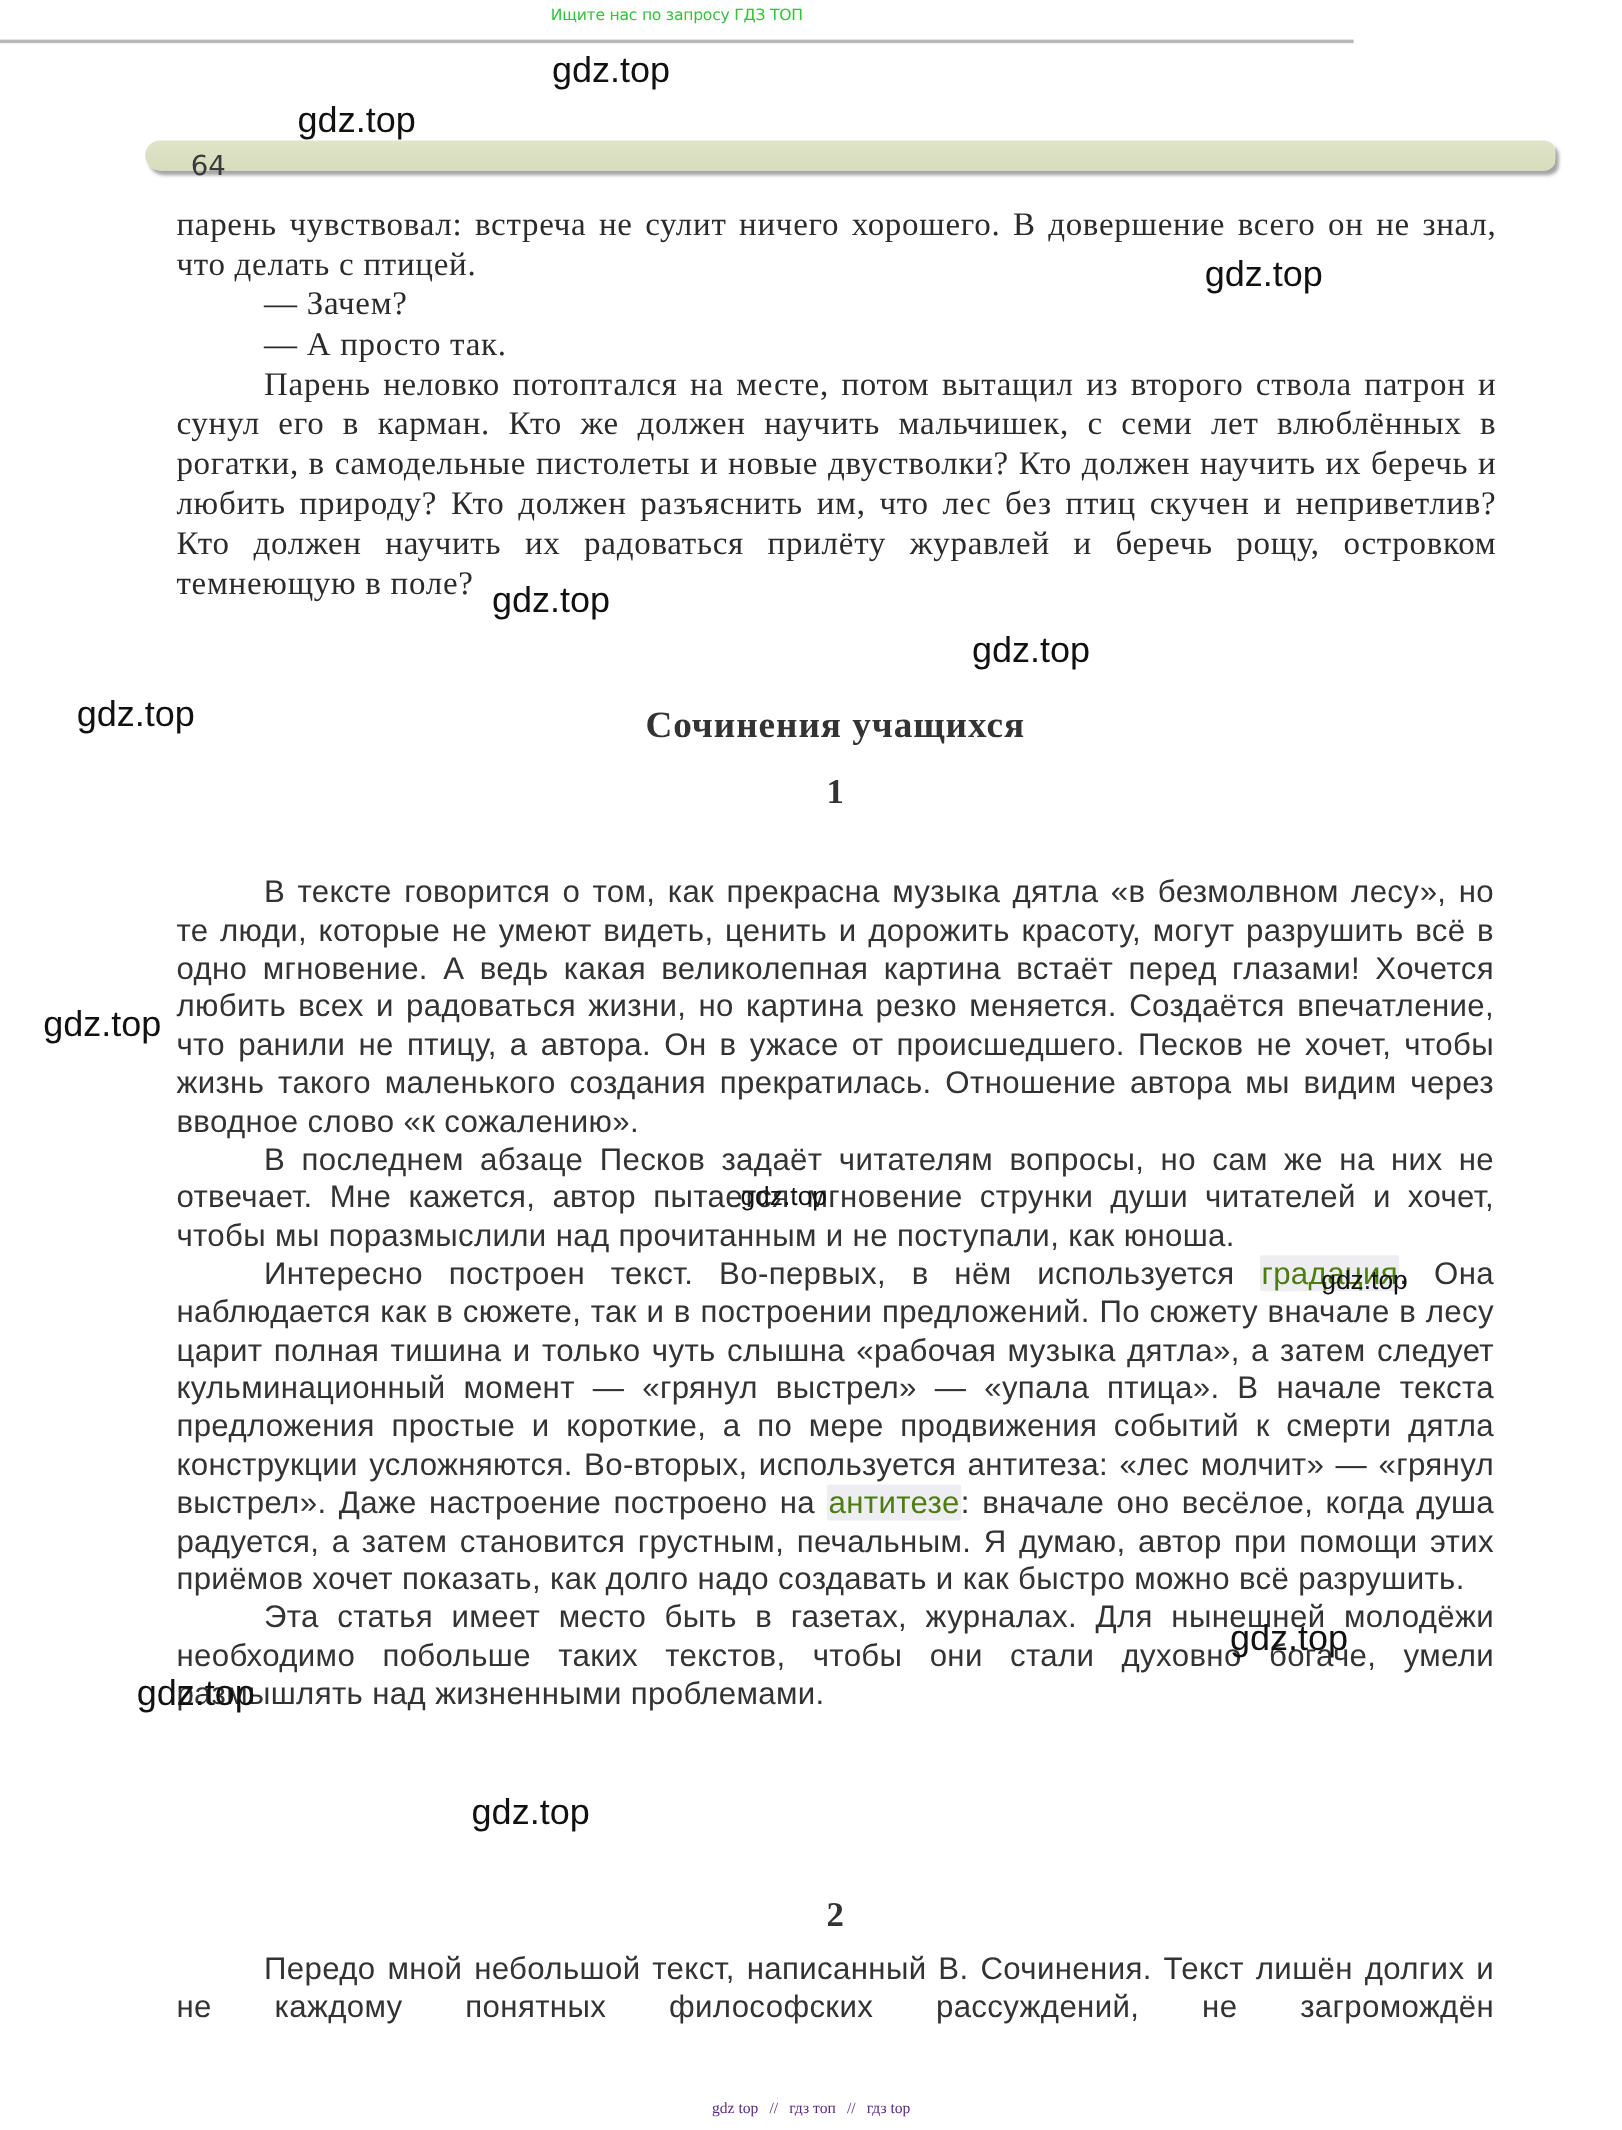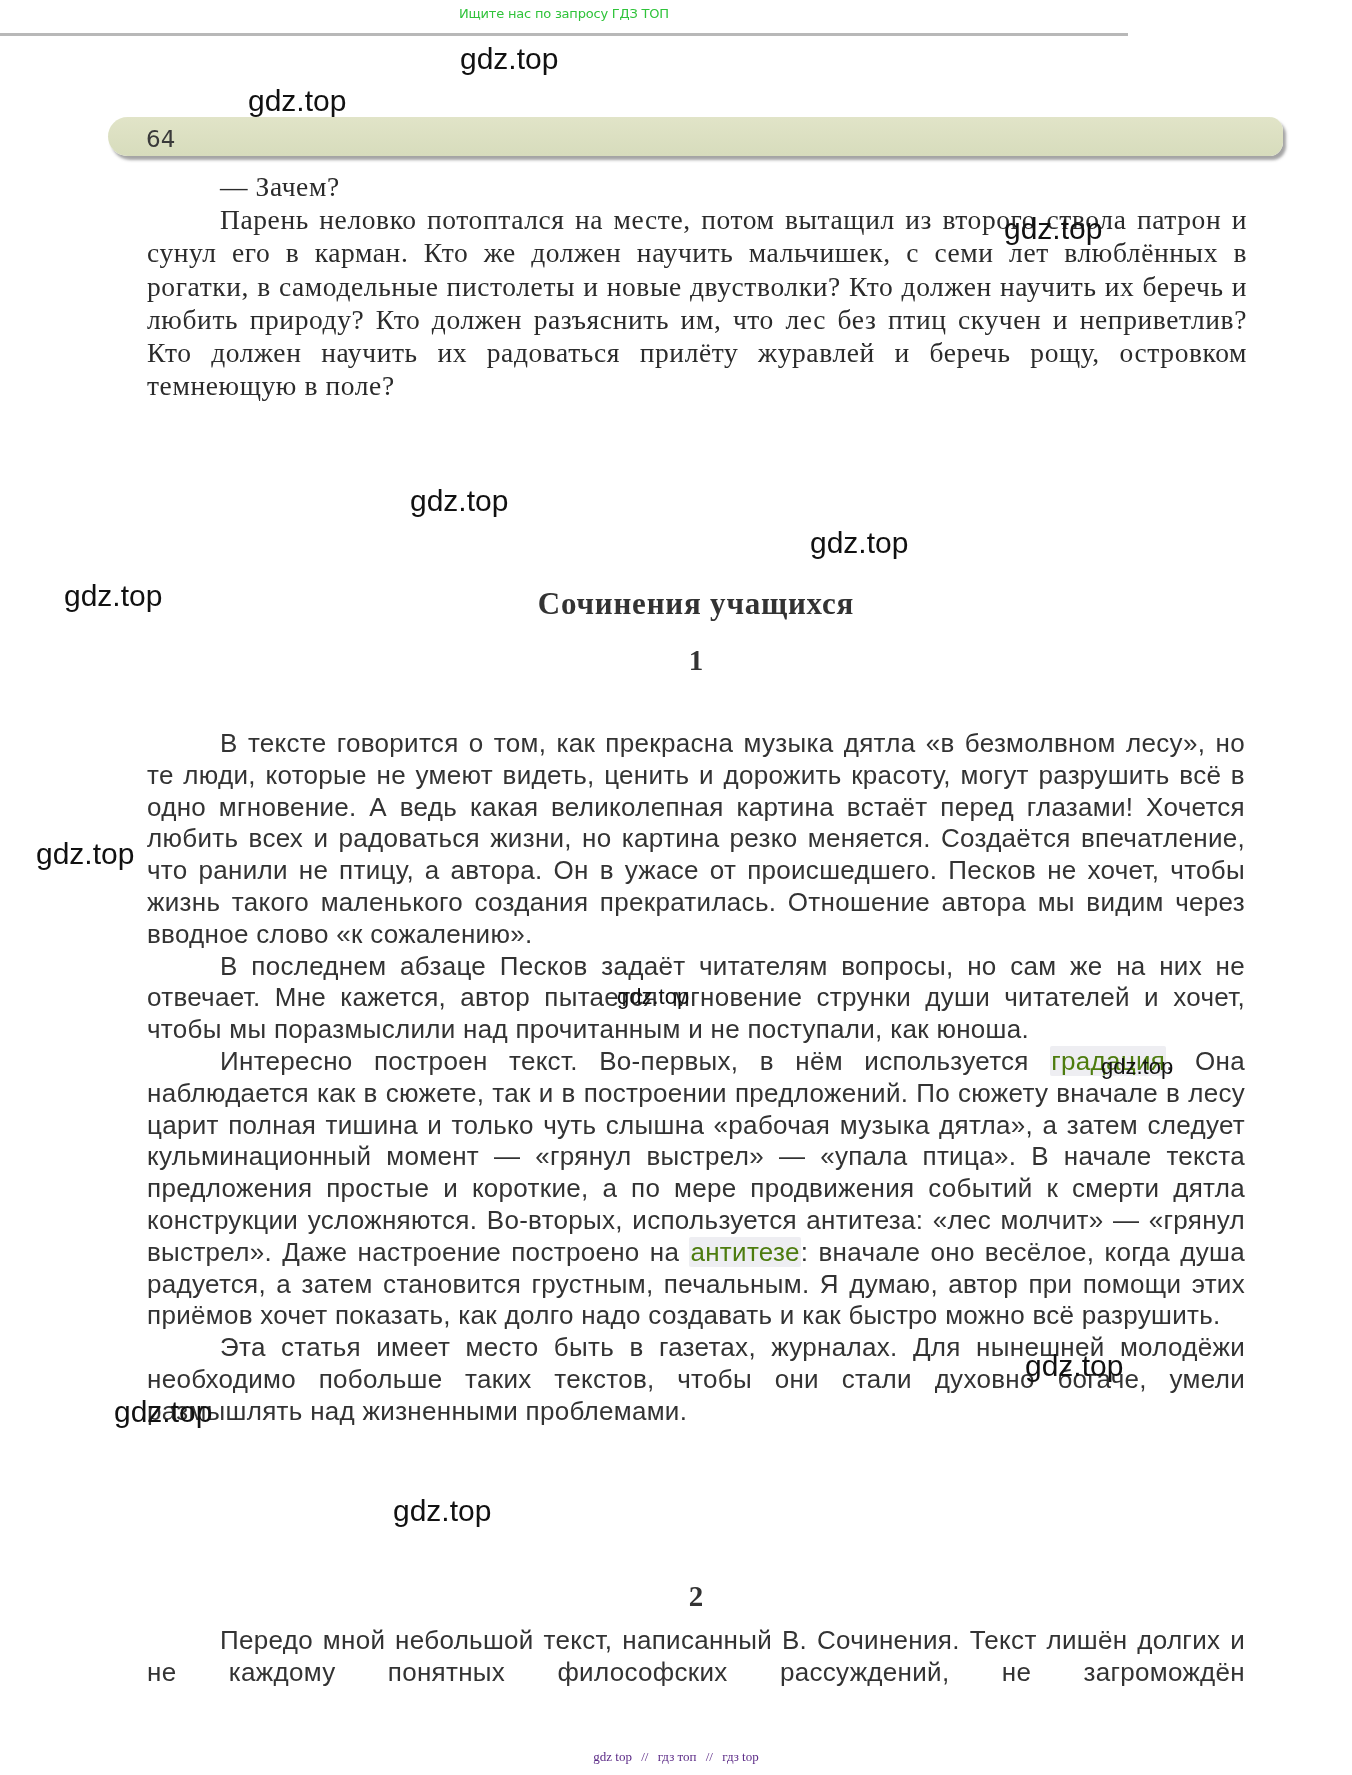--- a/index.html
+++ b/index.html
@@ -9,21 +9,21 @@
   }
   .top-banner {
     position: absolute; left: 0; top: 0; width: 1128px; height: 33px;
     border-bottom: 3px solid #b8b8b8; text-align: center;
   }
   .top-banner a {
     display: inline-block; margin-top: 6px; color: #2fc33a; font-size: 13px;
     text-decoration: none; font-family: "DejaVu Sans", sans-serif; letter-spacing: -0.2px;
   }
   .page-bar {
-    position: absolute; left: 108px; top: 117px; width: 1175px; height: 39px;
+    position: absolute; left: 121px; top: 117px; width: 1175px; height: 25px;
     background: linear-gradient(#e1e4c8, #d7dcbc);
     border-radius: 20px 14px 14px 20px;
     box-shadow: 3px 4px 3px rgba(90,90,90,0.55);
   }
   .page-number {
     position: absolute; left: 38px; top: 9px; font-size: 23px; color: #3a3a3a;
     font-family: "DejaVu Sans", sans-serif;
   }
   .serif-text {
     position: absolute; left: 147px; width: 1100px;
@@ -67,21 +67,23 @@
 
 <div class="top-banner">
   <a>Ищите нас по запросу ГДЗ ТОП</a>
 </div>
 
 <div class="page-bar">
   <span class="page-number">64</span>
 </div>
 
 <div class="serif-text" style="top:170px;">
+  <p>парень чувствовал: встреча не сулит ничего хорошего. В довершение всего он не знал, что делать с птицей.</p>
   <p class="dialog">— Зачем?</p>
+  <p class="dialog">— А просто так.</p>
   <p class="indent">Парень неловко потоптался на месте, потом вытащил из второго ствола патрон и сунул его в карман. Кто же должен научить мальчишек, с семи лет влюблённых в рогатки, в самодельные пистолеты и новые двустволки? Кто должен научить их беречь и любить природу? Кто должен разъяснить им, что лес без птиц скучен и неприветлив? Кто должен научить их радоваться прилёту журавлей и беречь рощу, островком темнеющую в поле?</p>
 </div>
 
 <div class="section-title" style="top:586px;">Сочинения учащихся</div>
 
 <div class="essay-num" style="top:644px;">1</div>
 
 <div class="sans-text" style="top:696px;margin-top:32px;">
   <p class="indent">В тексте говорится о том, как прекрасна музыка дятла «в безмолвном лесу», но те люди, которые не умеют видеть, ценить и дорожить красоту, могут разрушить всё в одно мгновение. А ведь какая великолепная картина встаёт перед глазами! Хочется любить всех и радоваться жизни, но картина резко меняется. Создаётся впечатление, что ранили не птицу, а автора. Он в ужасе от происшедшего. Песков не хочет, чтобы жизнь такого маленького создания прекратилась. Отношение автора мы видим через вводное слово «к сожалению».</p>
   <p class="indent">В последнем абзаце Песков задаёт читателям вопросы, но сам же на них не отвечает. Мне кажется, автор пытается мгновение струнки души читателей и хочет, чтобы мы поразмыслили над прочитанным и не поступали, как юноша.</p>

